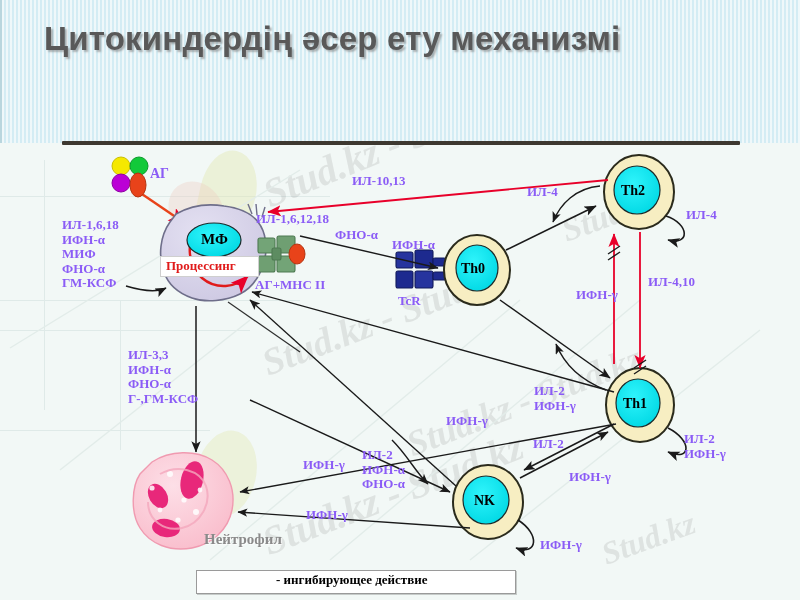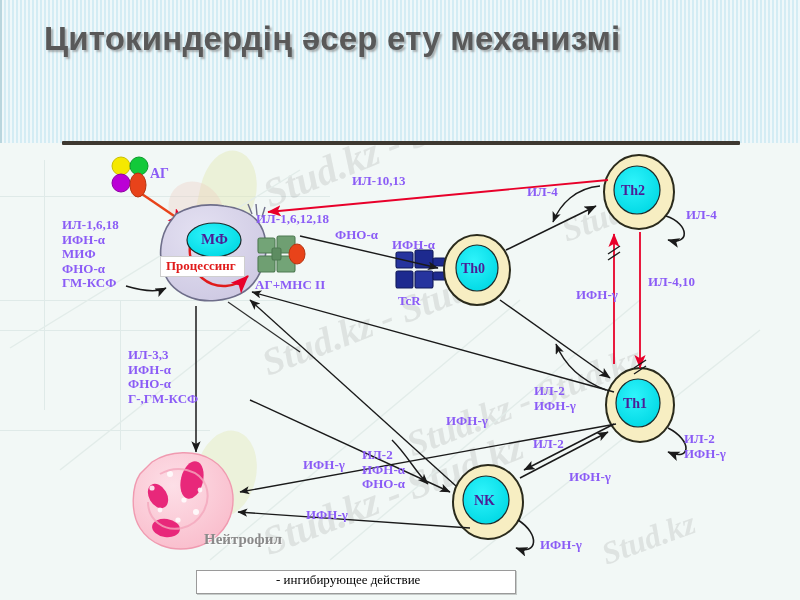--- a/index.html
+++ b/index.html
@@ -50,45 +50,45 @@
   
   .lbl{
     position:absolute;
     font-family:"Liberation Serif",serif;
     font-weight:bold;font-size:13px;color:#8b5cf6;
     white-space:nowrap;line-height:1.12;
   }
   .lbl.big{font-size:14px;}
   .cellname{
     position:absolute;font-family:"Liberation Serif",serif;
-    font-weight:bold;font-size:14px;color:#4c1d95;
+    font-weight:bold;font-size:14px;color:#000000;
     white-space:nowrap;
   }
   .neut-name{
     position:absolute;font-family:"Liberation Serif",serif;
     font-weight:bold;font-size:15px;color:#8a8a8a;white-space:nowrap;
     text-shadow:1px 1px 1px rgba(255,255,255,.8);
   }
   #processing{
     position:absolute;left:160px;top:256px;
     background:#ffffff;border:1px solid #cfcfcf;
-    padding:1px 8px 2px 5px;
+    padding:1px 22px 2px 5px;
     font-family:"Liberation Serif",serif;font-weight:bold;font-size:13px;
     color:#e01b1b;white-space:nowrap;
   }
 
   
   #legend{
     position:absolute;left:196px;top:570px;width:318px;height:22px;
     background:#ffffff;border:1px solid #9a9a9a;
     box-shadow:1px 1px 0 rgba(0,0,0,.18);
   }
   #legend-text{
     position:absolute;left:80px;top:2px;
-    font-family:"Liberation Serif",serif;font-weight:normal;font-size:13px;color:#000;
+    font-family:"Liberation Serif",serif;font-weight:bold;font-size:13px;color:#000;
     white-space:nowrap;
   }
 </style>
 </head>
 <body>
 
 <div id="slide">
 
   <div class="bgline" style="left:0;top:196px;width:330px;height:1px;"></div>
   <div class="bgline" style="left:0;top:300px;width:300px;height:1px;"></div>

